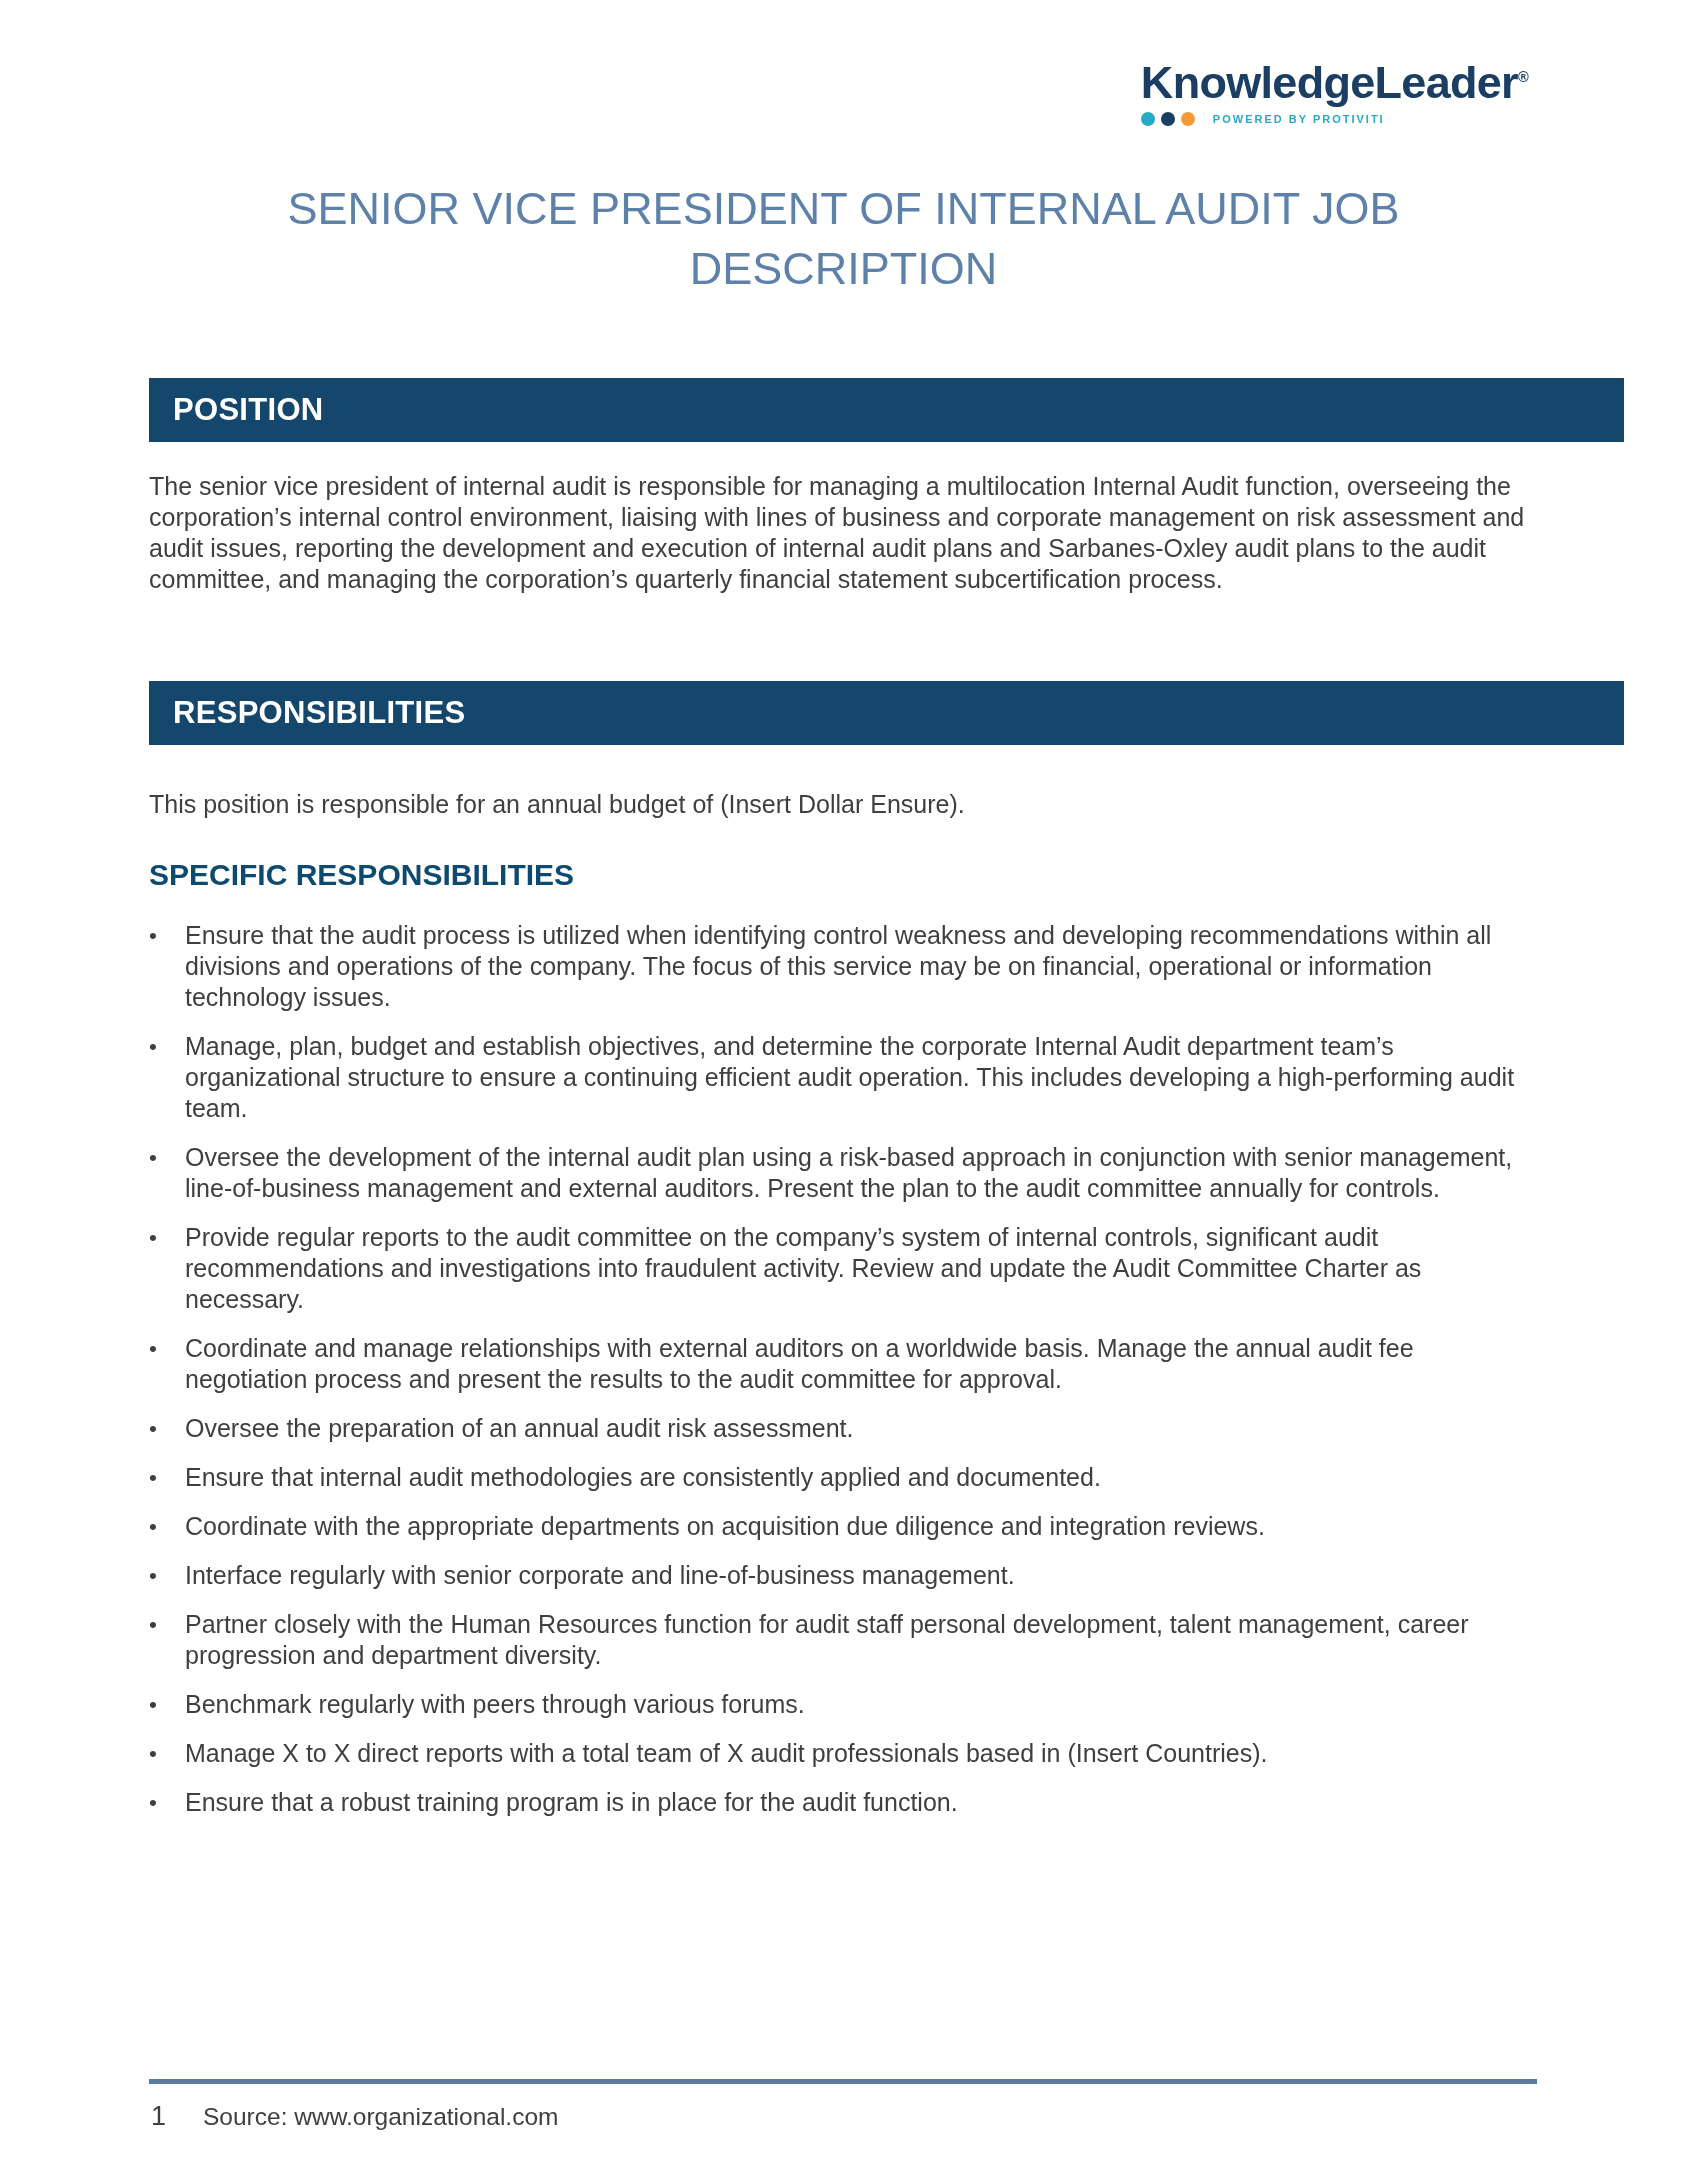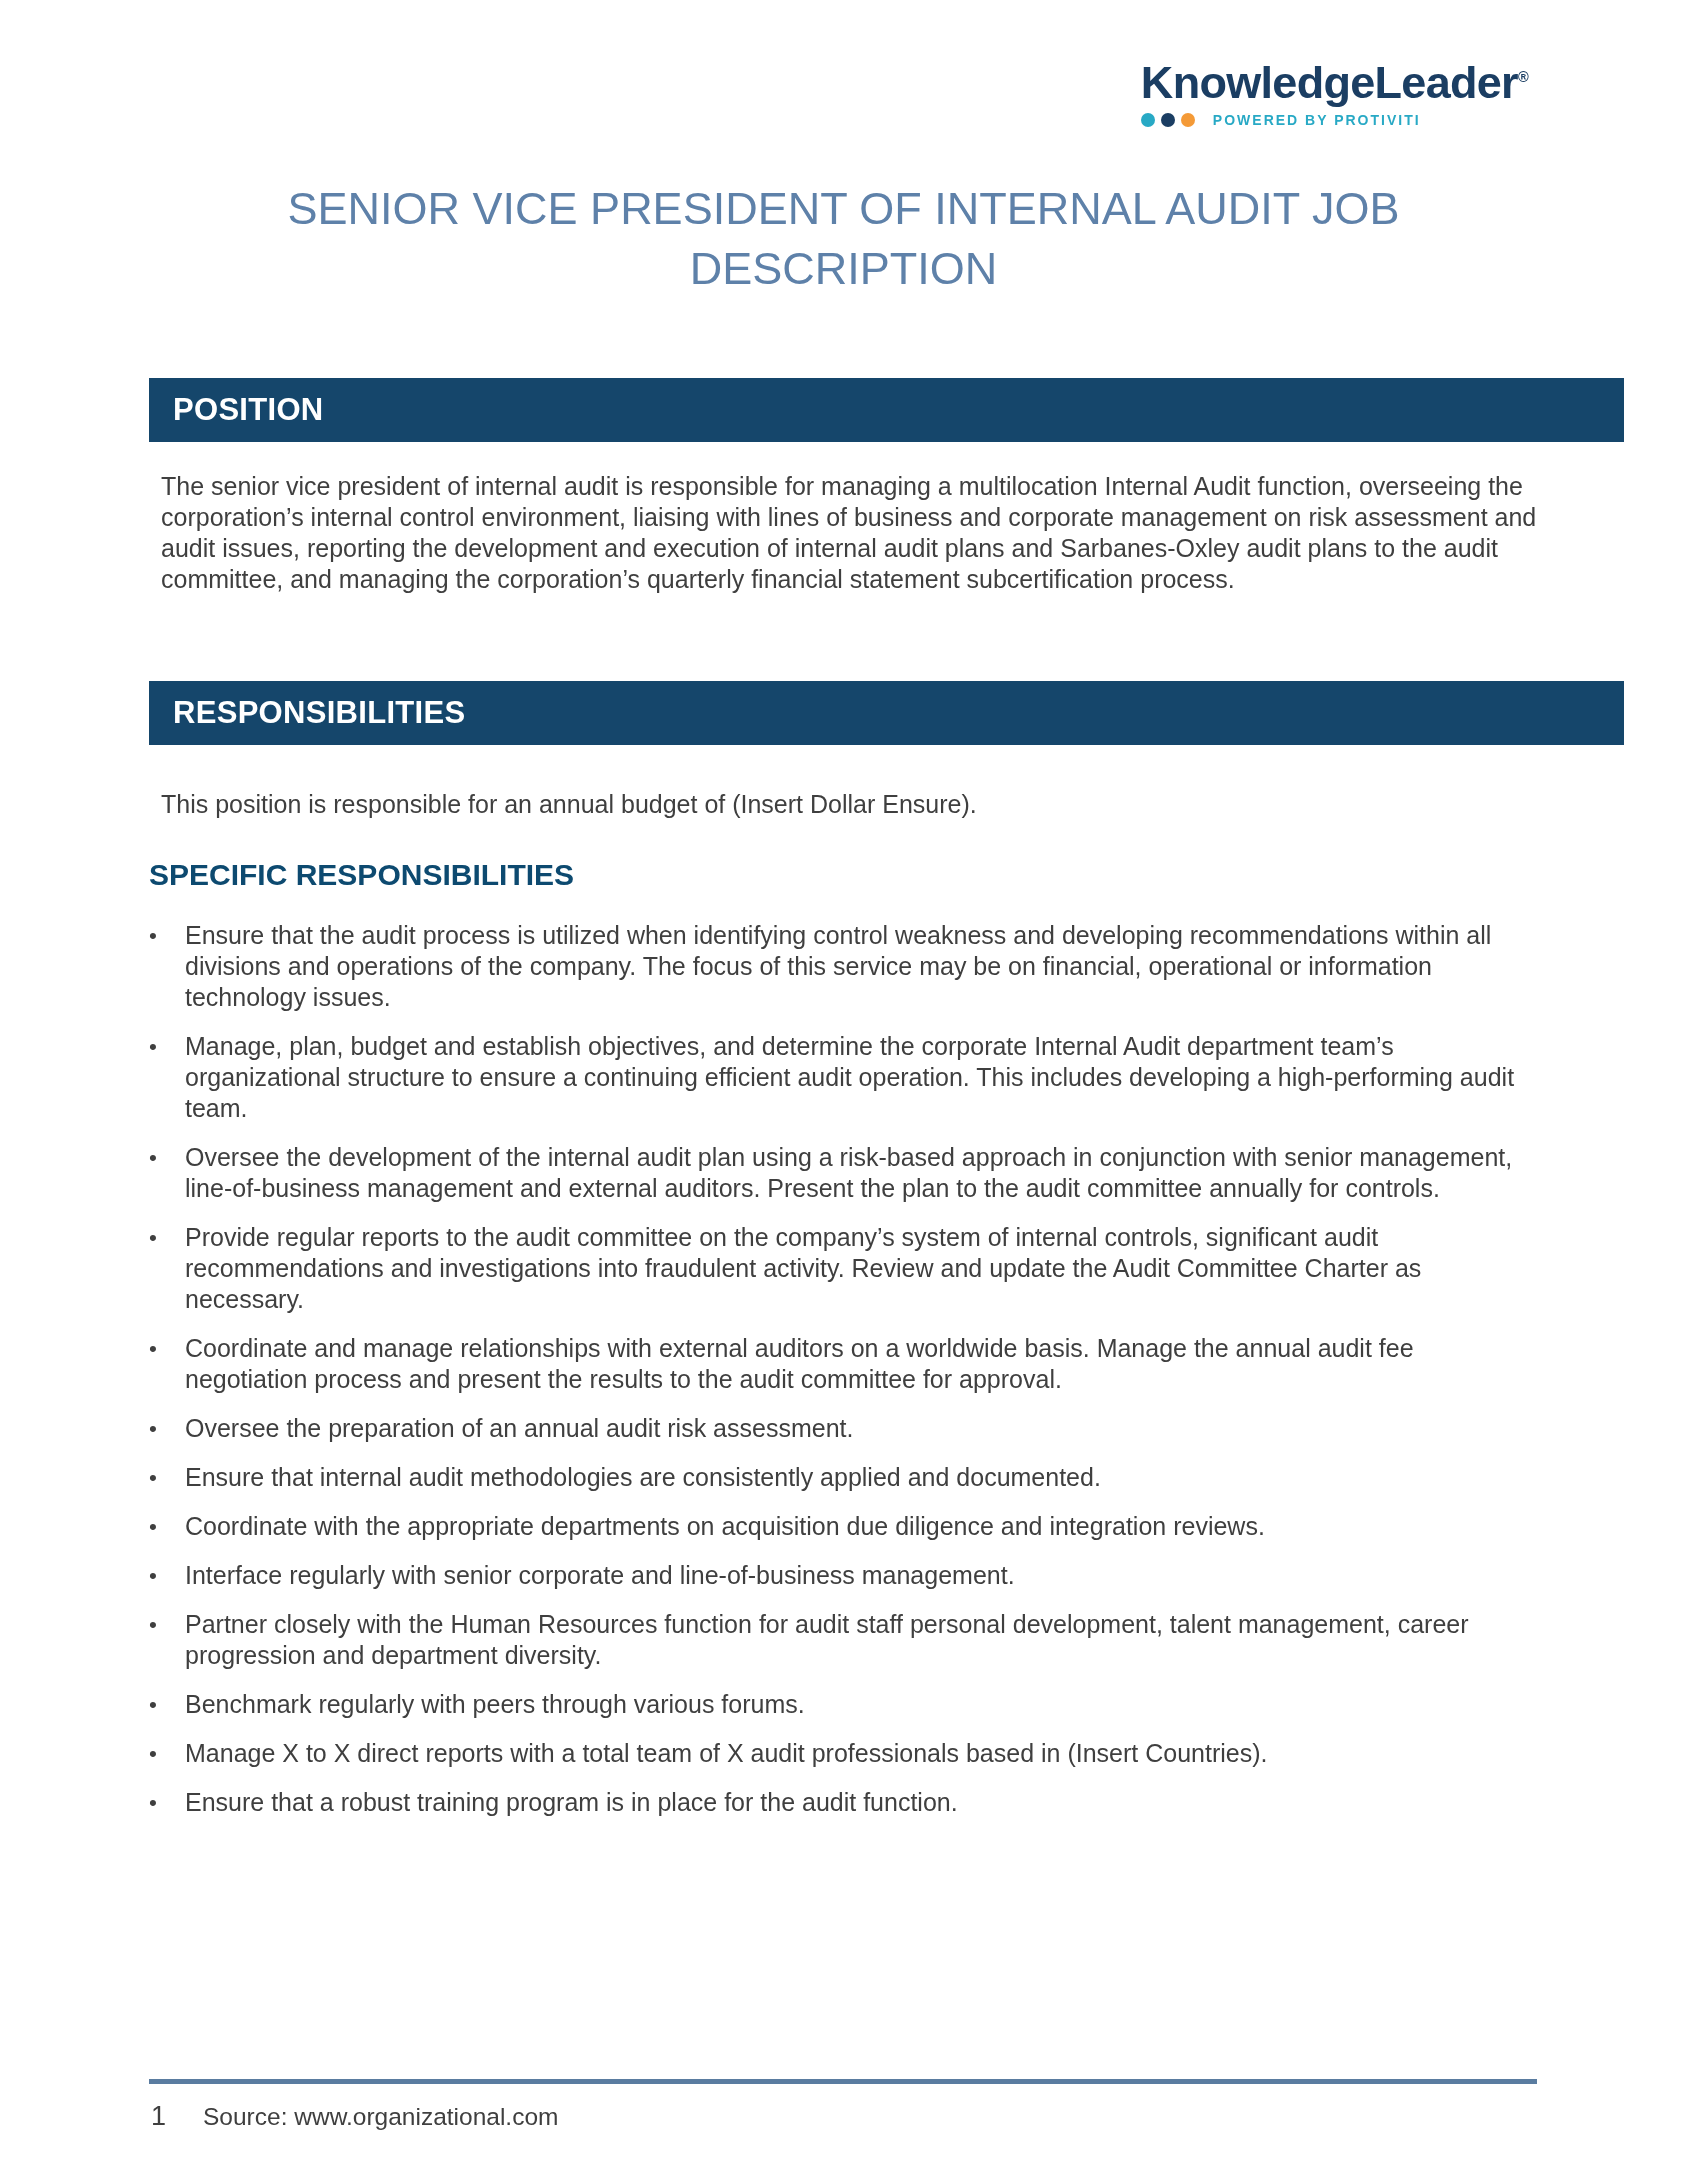--- a/index.html
+++ b/index.html
@@ -53,21 +53,21 @@
   .dot{
     width:14px; height:14px;
     border-radius:50%;
     display:inline-block;
   }
   .dot-1{ background:var(--brand-teal); }
   .dot-2{ background:var(--brand-navy); }
   .dot-3{ background:var(--brand-orange); }
   .tagline{
     margin-left:12px;
-    font-size:14px;
+    font-size:11px;
     font-weight:bold;
     letter-spacing:2px;
     color:var(--brand-teal);
     white-space:nowrap;
   }
 
   
   .doc-title{
     position:absolute;
     top:179px;
@@ -102,21 +102,20 @@
     letter-spacing:0.3px;
   }
   .bar-position{ top:378px; }
   .bar-responsibilities{ top:681px; }
 
   
   .body-text{
     font-size:25px;
     line-height:31px;
     color:var(--body);
-    margin-left:12px;
   }
   .position-body{
     position:absolute;
     top:471px;
     left:149px;
     width:1389px;
   }
   .budget-line{
     position:absolute;
     top:789px;

